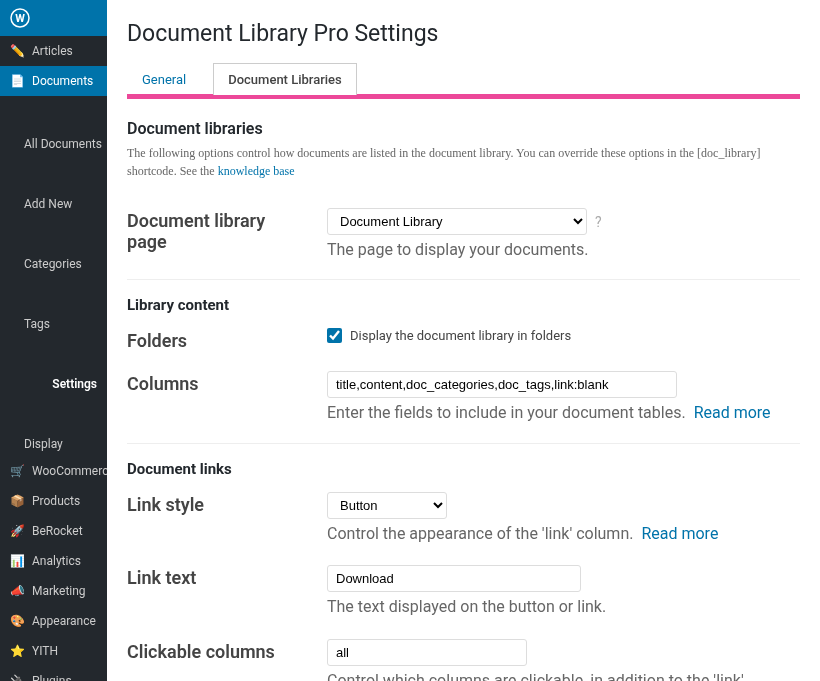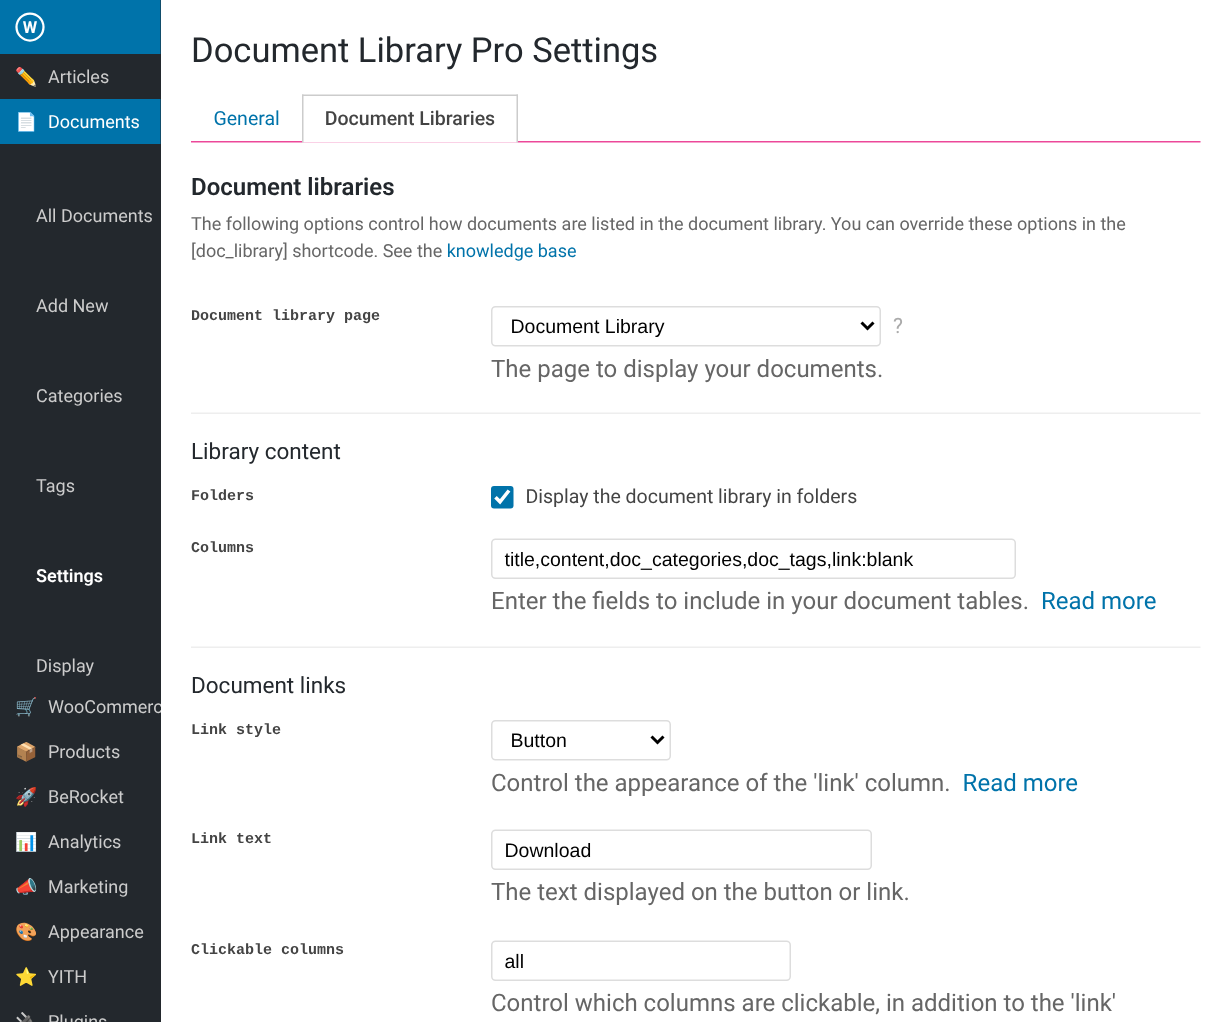--- a/index.html
+++ b/index.html
@@ -7,54 +7,54 @@
 
     
     #sidebar { width: 107px; background: #23282d; color: #eee; height: 100%; overflow-y: auto; flex-shrink: 0; }
     #sidebar .wp-logo { background: #0073aa; padding: 8px 10px; display: flex; align-items: center; gap: 6px; cursor: pointer; }
     #sidebar .wp-logo svg { fill: white; }
     .sidebar-item { display: flex; align-items: center; gap: 6px; padding: 7px 10px; cursor: pointer; color: #ccc; font-size: 12px; white-space: nowrap; }
     .sidebar-item.active { background: #0073aa; color: #fff; }
     .sidebar-item .icon { width: 16px; height: 16px; display: flex; align-items: center; justify-content: center; flex-shrink: 0; }
     .sidebar-sub { padding-left: 14px; }
     .sidebar-sub .sidebar-item { font-size: 12px; padding: 5px 10px; margin-top: 36px; }
-    .sidebar-sub .sidebar-item.active { background: transparent; color: #fff; font-weight: 600; }
+    .sidebar-sub .sidebar-item.active { background: transparent; color: #fff; font-weight: 600; justify-content: flex-end; }
 
     
     #main { flex: 1; overflow-y: auto; background: #0c4a6e; }
     #main-inner { background: #fff; margin: 0; padding: 20px 20px 20px 20px; min-height: 100%; }
 
     h1.page-title { font-size: 23px; font-weight: 400; color: #23282d; margin-bottom: 16px; }
 
     
-    .nav-tab-wrapper { border-bottom: 1px solid #ec4899; margin-bottom: 20px; display: flex; gap: 0; }
+    .nav-tab-wrapper { border-bottom: 5px solid #ec4899; margin-bottom: 20px; display: flex; gap: 12px; }
     .nav-tab { padding: 8px 14px; border: 1px solid transparent; border-bottom: none; background: transparent; cursor: pointer; font-size: 13px; color: #0073aa; text-decoration: none; margin-bottom: -1px; display: inline-block; }
     .nav-tab.active { background: #fff; border-color: #ccc; border-bottom-color: #fff; color: #444; font-weight: 500; }
 
     
     .section-title { font-size: 16px; font-weight: 600; color: #23282d; margin-bottom: 6px; margin-top: 10px; }
-    .section-desc { font-size: 12px; color: #666; margin-bottom: 18px; line-height: 1.5; }
+    .section-desc { font-size: 12px; color: #666; margin-bottom: 18px; line-height: 1.5; font-family: Liberation Serif, serif; }
     a.link { color: #0073aa; text-decoration: none; }
 
     
     .settings-table { width: 100%; border-collapse: collapse; }
     .settings-table tr td { vertical-align: top; padding: 10px 0; }
-    .settings-table tr td:first-child { width: 200px; font-weight: 600; font-size: 10px; padding-right: 20px; padding-top: 12px; font-family: Liberation Mono, monospace; }
+    .settings-table tr td:first-child { width: 200px; font-weight: 600; font-size: 18px; padding-right: 20px; padding-top: 12px; }
     .settings-table .field-desc { font-size: 16px; color: #666; margin-top: 4px; line-height: 1.4; }
 
     
     select.wp-select { padding: 4px 8px; border: 1px solid #ddd; border-radius: 3px; background: #fff; font-size: 13px; min-width: 120px; cursor: pointer; }
     select.wp-select-lg { min-width: 260px; }
     input.wp-input { padding: 5px 8px; border: 1px solid #ddd; border-radius: 3px; font-size: 13px; width: 230px; }
     input.wp-input-wide { width: 350px; }
     .checkbox-row { display: flex; align-items: center; gap: 8px; }
     .checkbox-row input[type="checkbox"] { width: 15px; height: 15px; accent-color: #0073aa; }
 
     hr.section-divider { border: none; border-top: 1px solid #eee; margin: 8px 0 16px; }
-    .subsection-title { font-size: 15px; font-weight: 400; color: #23282d; margin: 16px 0 4px; }
+    .subsection-title { font-size: 15px; font-weight: 700; color: #23282d; margin: 16px 0 4px; }
   </style>
 </head>
 <body>
 
 <div id="sidebar">
   <div class="wp-logo">
     <svg width="20" height="20" viewBox="0 0 20 20">
         <circle cx="10" cy="10" r="9" fill="none" stroke="white" stroke-width="1.5"></circle>
         <text x="10" y="14" text-anchor="middle" fill="white" font-size="11" font-weight="bold">W</text>
       </svg>

